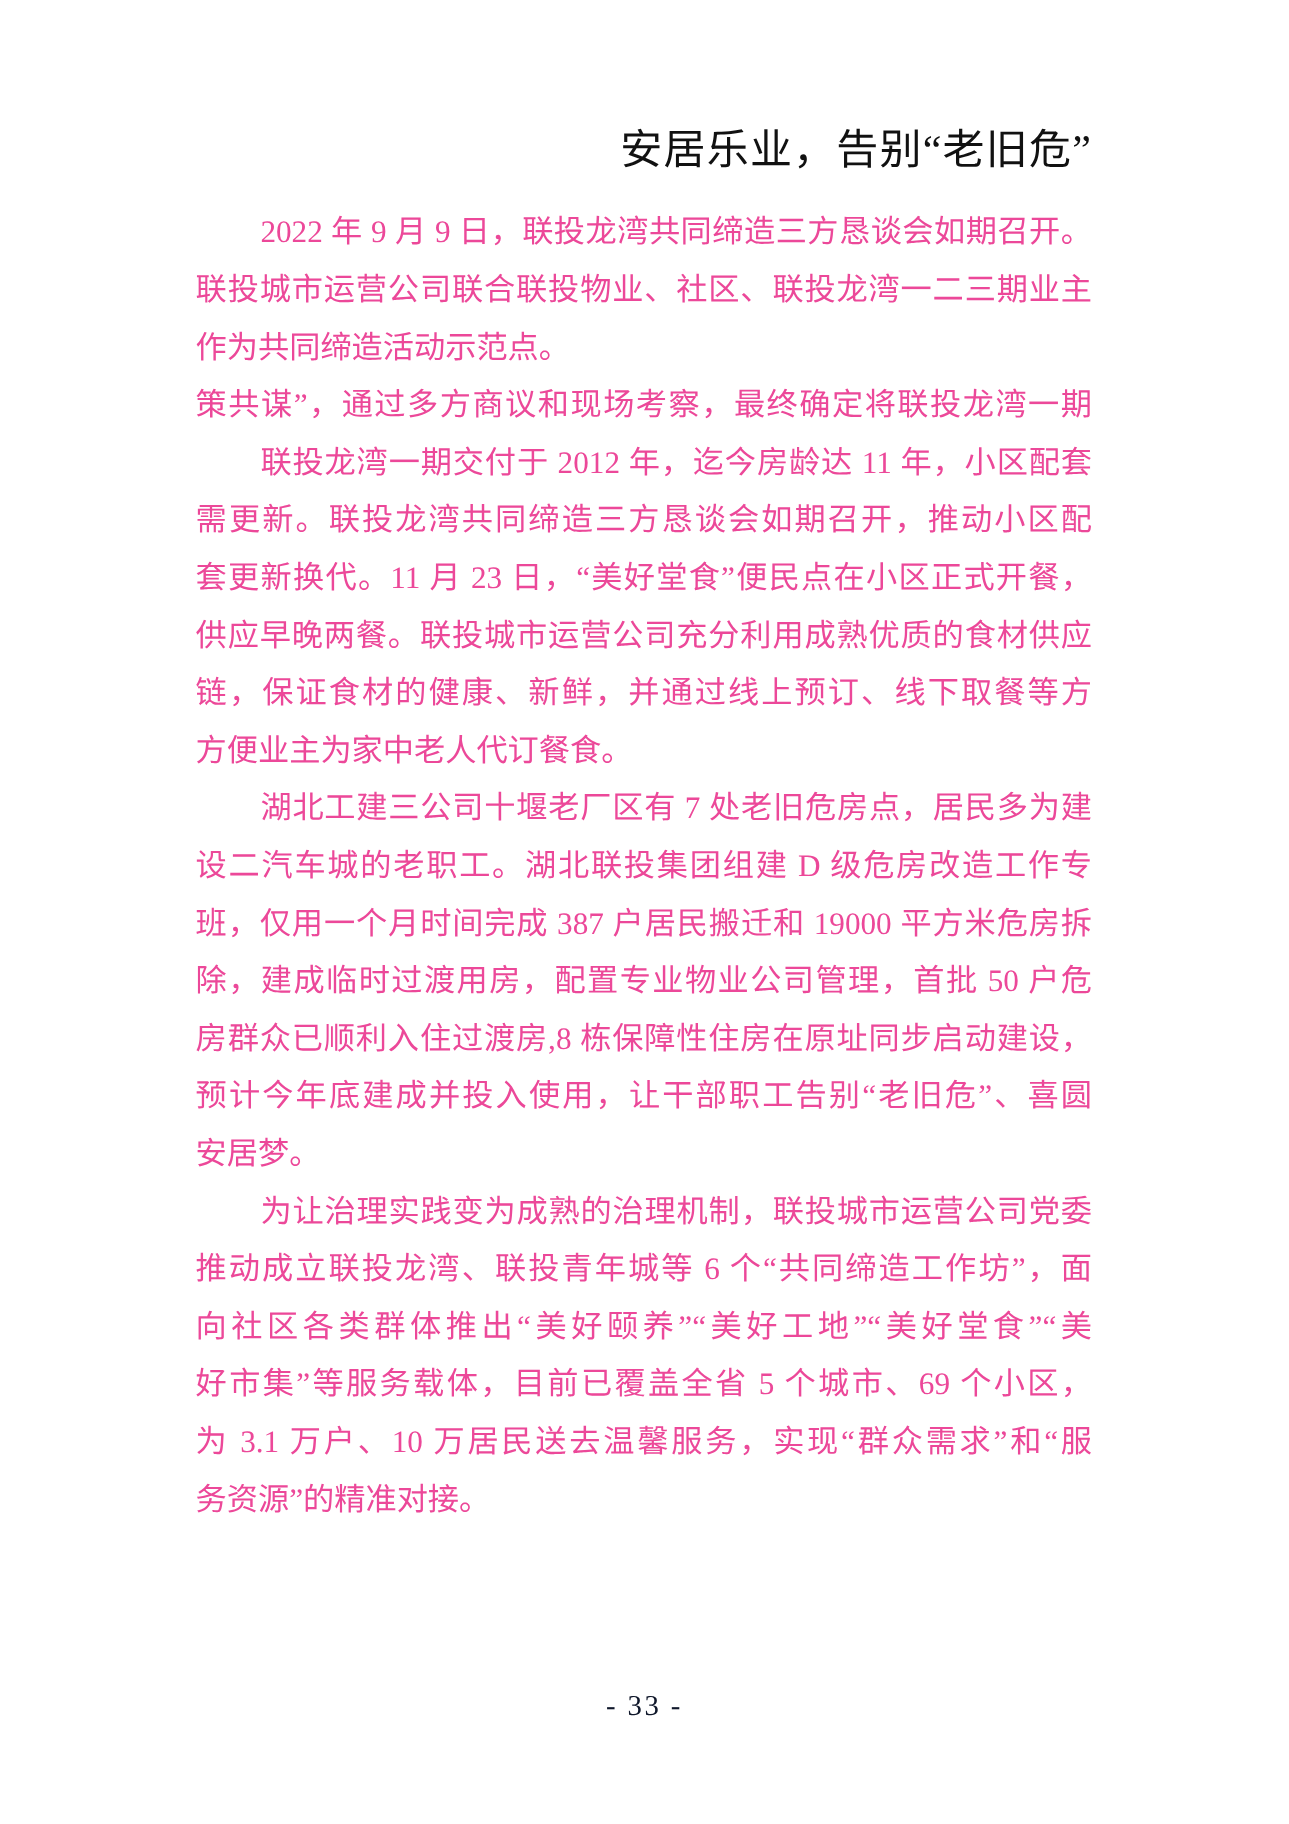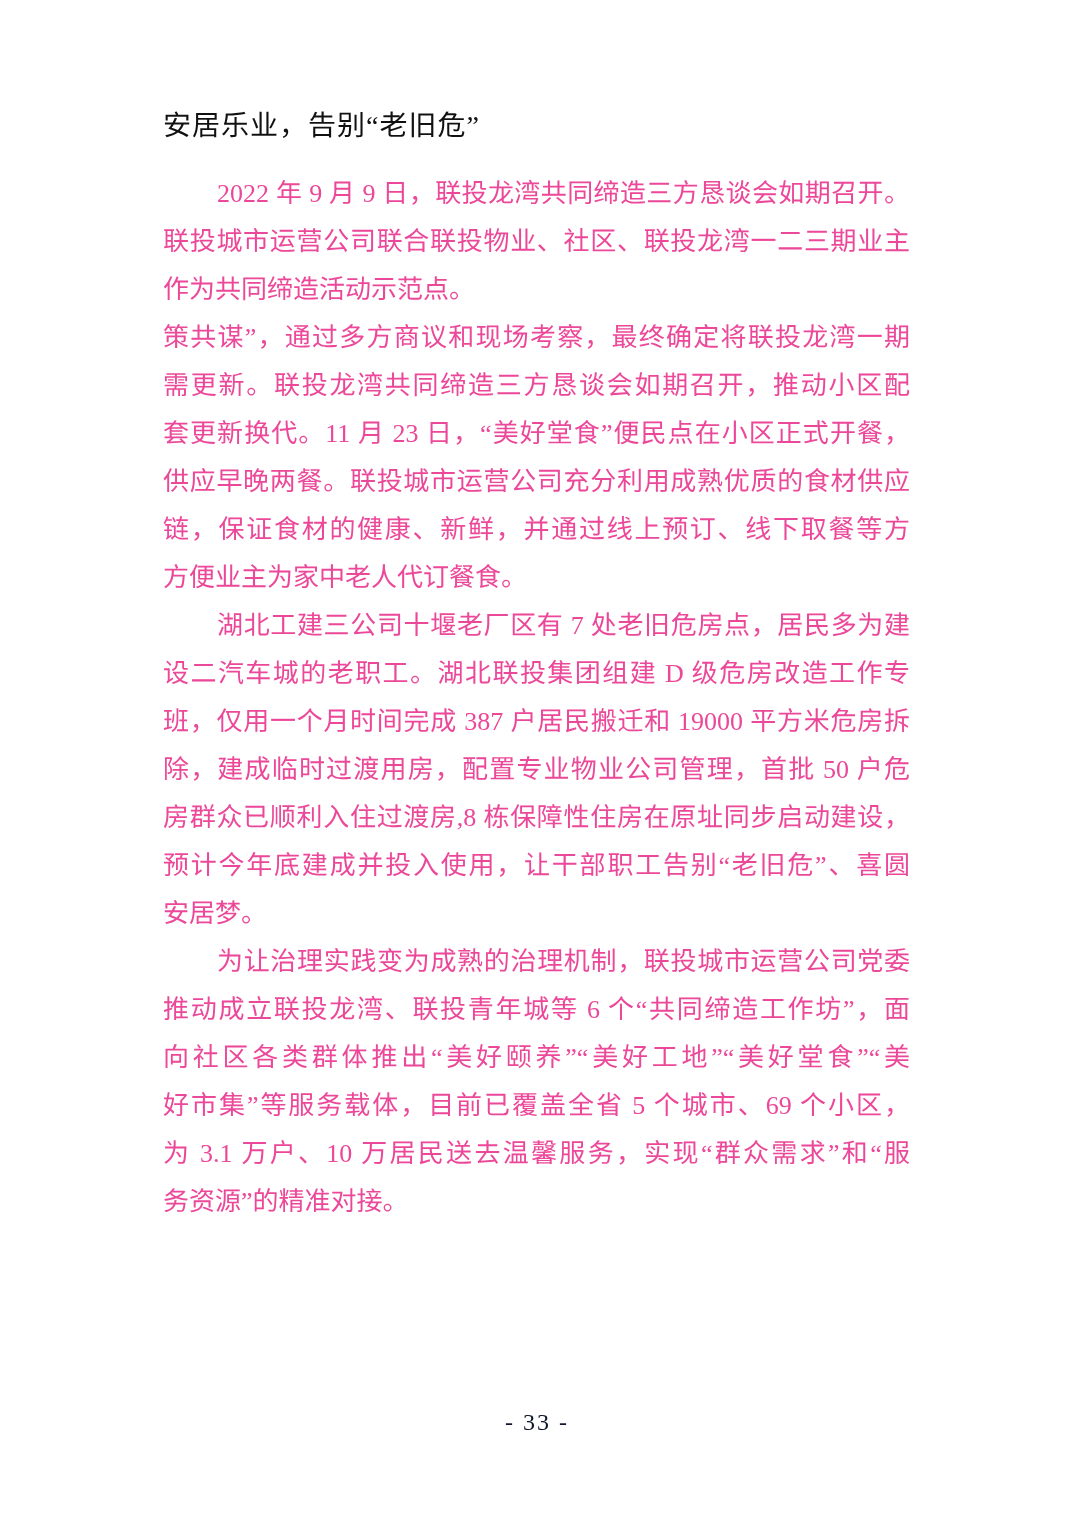--- a/index.html
+++ b/index.html
@@ -17,22 +17,22 @@
     color: #141414;
   }
   .doc-title {
     position: absolute;
     top: 102px;
     left: 163px;
     width: 747px;
     height: 48px;
     line-height: 48px;
     margin: 0;
-    text-align: left;
-    font-size: 28px;
+    text-align: right;
+    font-size: 35px;
     font-weight: 400;
     letter-spacing: 1px;
     color: #111111;
   }
   .doc-body {
     position: absolute;
     top: 170px;
     left: 163px;
     width: 747px;
   }
@@ -76,20 +76,21 @@
   <h1 class="doc-title">安居乐业，告别“老旧危”</h1>
 
   <div class="doc-body">
       <div class="paragraph">
         <div class="text-line first">2022 年 9 月 9 日，联投龙湾共同缔造三方恳谈会如期召开。</div>
         <div class="text-line">联投城市运营公司联合联投物业、社区、联投龙湾一二三期业主</div>
         <div class="text-line last">作为共同缔造活动示范点。</div>
         <div class="text-line">策共谋”，通过多方商议和现场考察，最终确定将联投龙湾一期</div>
       </div>
       <div class="paragraph">
+        <div class="text-line first">联投龙湾一期交付于 2012 年，迄今房龄达 11 年，小区配套</div>
         <div class="text-line">需更新。联投龙湾共同缔造三方恳谈会如期召开，推动小区配</div>
         <div class="text-line">套更新换代。11 月 23 日，“美好堂食”便民点在小区正式开餐，</div>
         <div class="text-line">供应早晚两餐。联投城市运营公司充分利用成熟优质的食材供应</div>
         <div class="text-line">链，保证食材的健康、新鲜，并通过线上预订、线下取餐等方式，</div>
         <div class="text-line last">方便业主为家中老人代订餐食。</div>
       </div>
       <div class="paragraph">
         <div class="text-line first">湖北工建三公司十堰老厂区有 7 处老旧危房点，居民多为建</div>
         <div class="text-line">设二汽车城的老职工。湖北联投集团组建 D 级危房改造工作专</div>
         <div class="text-line">班，仅用一个月时间完成 387 户居民搬迁和 19000 平方米危房拆</div>

